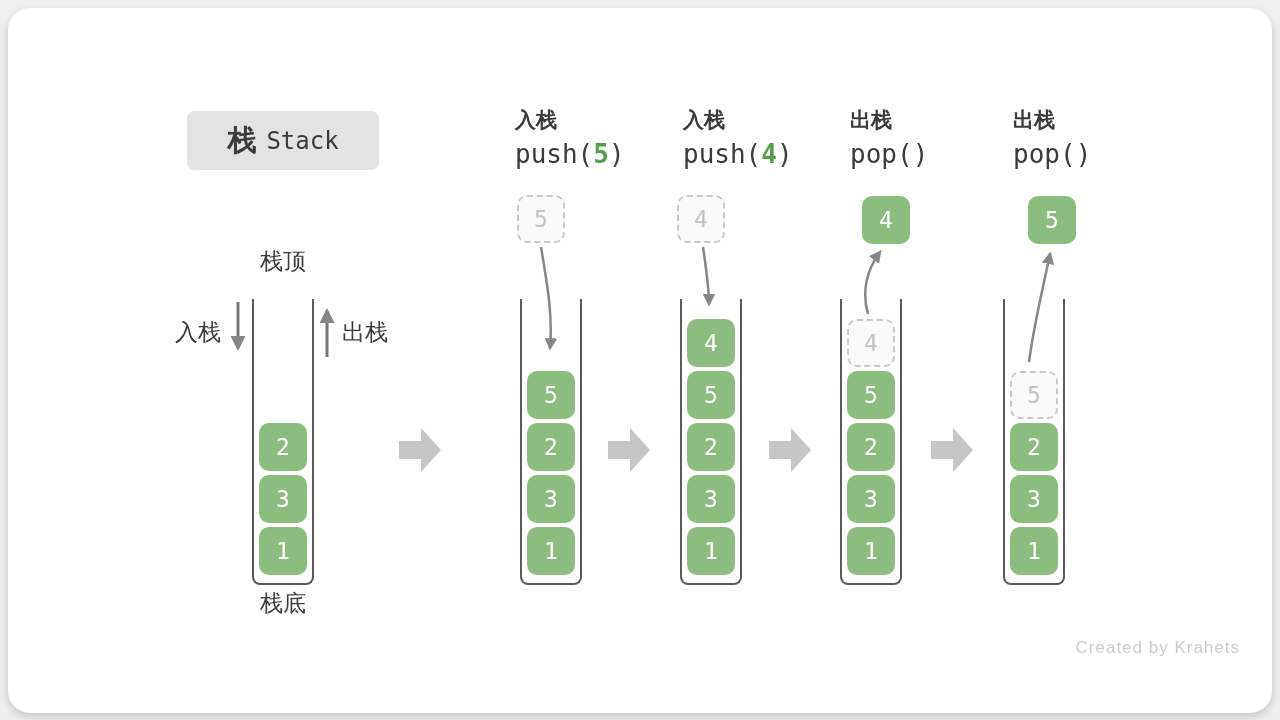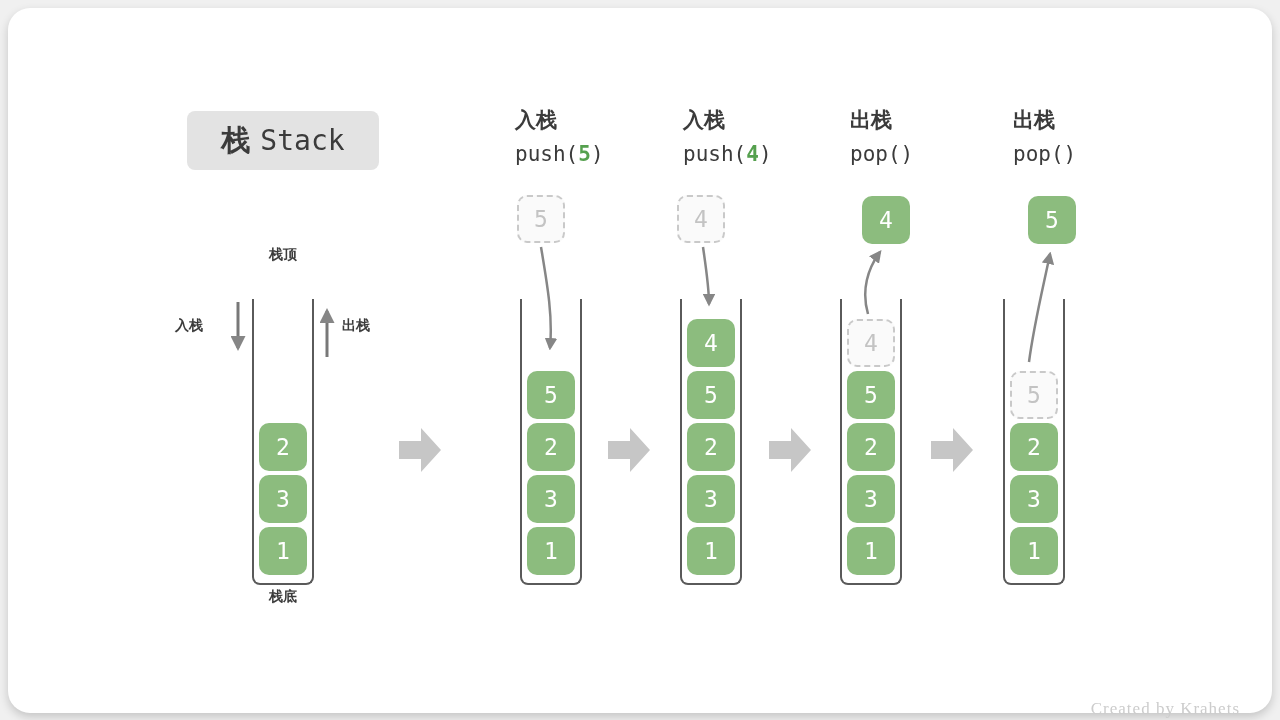--- a/index.html
+++ b/index.html
@@ -17,53 +17,53 @@
   *{margin:0;padding:0;box-sizing:border-box;}
   html,body{width:1280px;height:720px;}
   body{background:#f0f0f0;font-family:"Liberation Sans",sans-serif;}
   .page{position:relative;width:1280px;height:720px;overflow:hidden;}
   .card{position:absolute;left:8px;top:8px;width:1264px;height:705px;
         background:#ffffff;border-radius:22px;box-shadow:0 4px 10px rgba(0,0,0,0.18);}
   .title-box{position:absolute;left:187px;top:111px;width:192px;height:59px;
         background:var(--title-box-bg);border-radius:8px;
         display:flex;align-items:center;justify-content:center;gap:10px;}
   .title-cn{font-size:29px;font-weight:700;color:var(--text-dark);}
-  .title-en{font-size:28px;color:var(--text-dark);font-family:"DejaVu Sans Mono",monospace;}
+  .title-en{font-size:24px;color:var(--text-dark);font-family:"DejaVu Sans Mono",monospace;}
 
   .op-header{position:absolute;top:106px;}
   .op-cn{font-size:21px;font-weight:700;color:var(--text-dark);line-height:28px;}
-  .op-code{font-size:21px;color:var(--text-dark);font-family:"DejaVu Sans Mono",monospace;
+  .op-code{font-size:26px;color:var(--text-dark);font-family:"DejaVu Sans Mono",monospace;
            line-height:28px;margin-top:6px;}
   .op-code .arg{color:var(--code-arg-green);font-weight:700;}
 
   .stack{position:absolute;top:299px;width:62px;height:286px;
          border-left:2px solid var(--wall-gray);
          border-right:2px solid var(--wall-gray);
          border-bottom:2px solid var(--wall-gray);
          border-bottom-left-radius:8px;border-bottom-right-radius:8px;}
   .cell{position:absolute;left:50%;margin-left:-24px;width:48px;height:48px;
         background:var(--cell-green);border-radius:10px;
         display:flex;align-items:center;justify-content:center;
         color:#ffffff;font-size:23px;font-family:"DejaVu Sans Mono",monospace;}
   .ghost{background:#fafafa;border:2px dashed var(--ghost-border);
          color:var(--ghost-text);}
   .slot0{top:20px;} .slot1{top:72px;} .slot2{top:124px;} .slot3{top:176px;} .slot4{top:228px;}
   .float{position:absolute;left:auto;margin-left:0;}
 
-  .side-label{position:absolute;font-size:14px;font-weight:700;color:var(--text-dark);}
+  .side-label{position:absolute;font-size:23px;font-weight:400;color:var(--text-dark);}
   .center62{width:62px;text-align:center;}
 
   .overlay{position:absolute;left:0;top:0;width:1280px;height:720px;pointer-events:none;}
   .curve{fill:none;stroke:var(--arrow-gray);stroke-width:2.5;}
   .straight{fill:none;stroke:#787878;stroke-width:3;}
   .arrowhead{fill:var(--arrow-gray);}
   .block-arrow{fill:var(--block-arrow-gray);}
 
-  .watermark{position:absolute;right:40px;top:699px;font-size:17px;
-             color:var(--watermark-gray);font-family:Liberation Serif, serif;
+  .watermark{position:absolute;right:40px;top:638px;font-size:17px;
+             color:var(--watermark-gray);font-family:Liberation Sans, sans-serif;
              letter-spacing:1px;}
 </style>
 </head>
 <body>
 
 <div class="page">
   <div class="card"></div>
 
   <div class="title-box">
     <span class="title-cn">栈</span>

